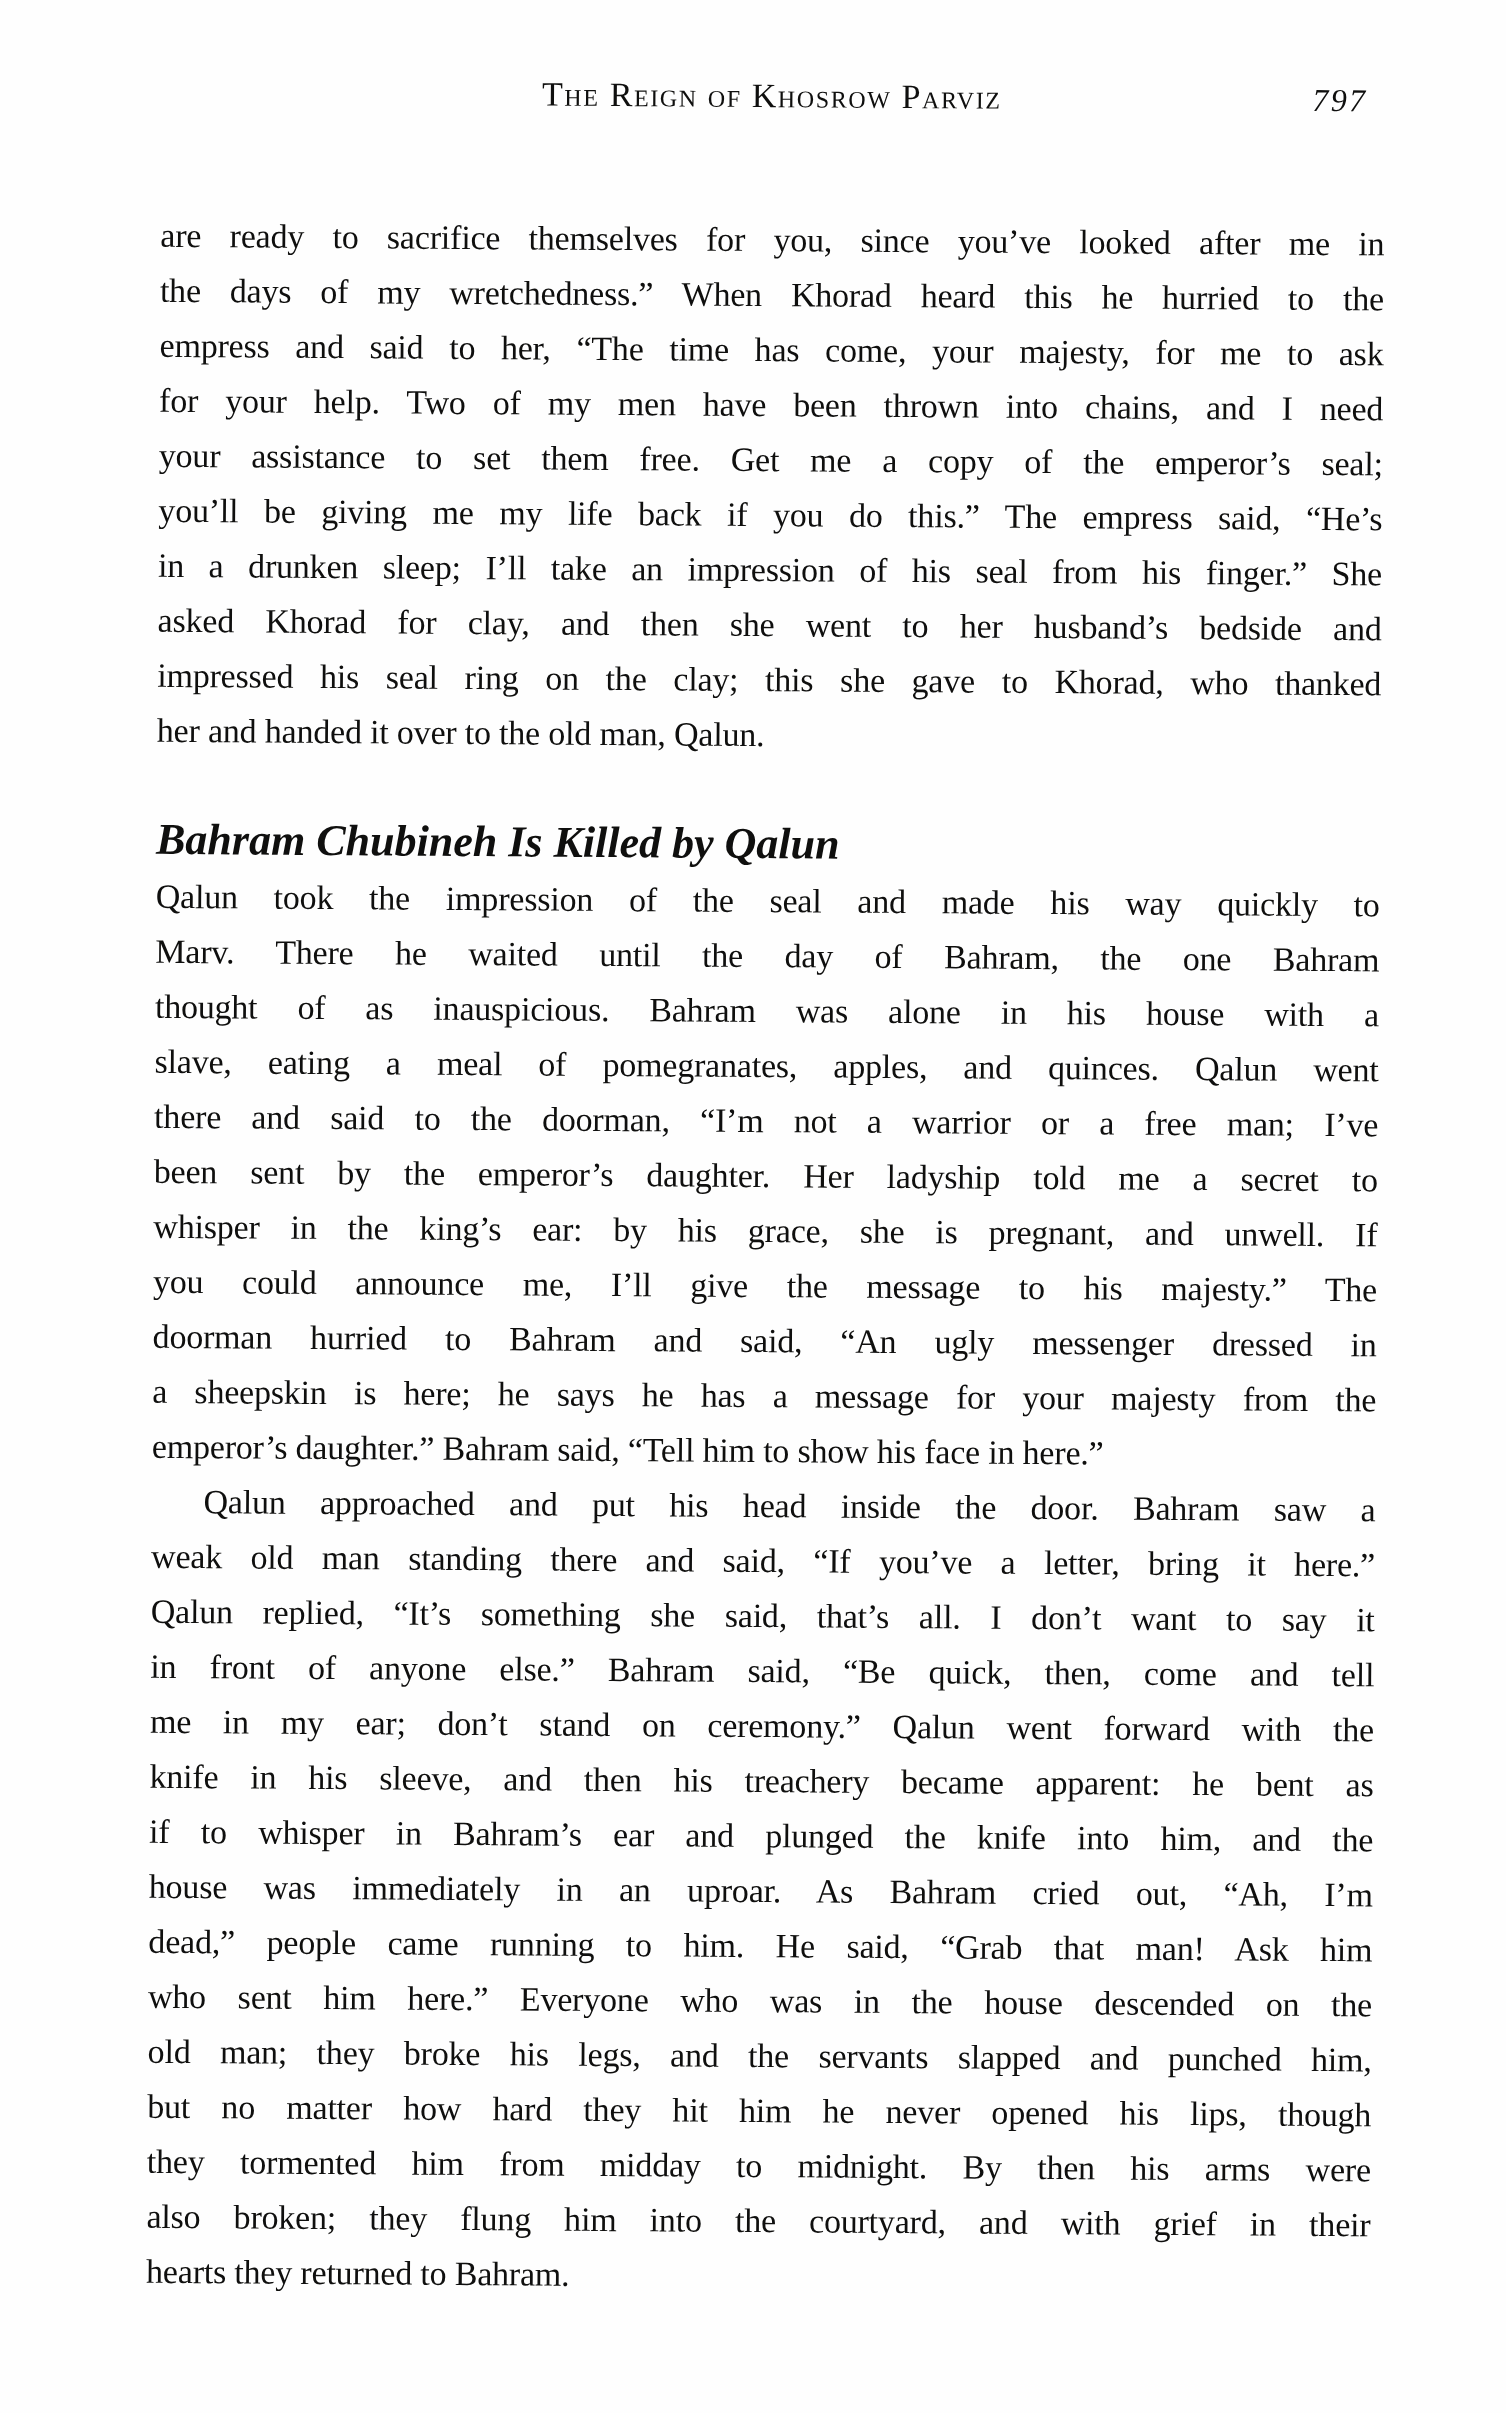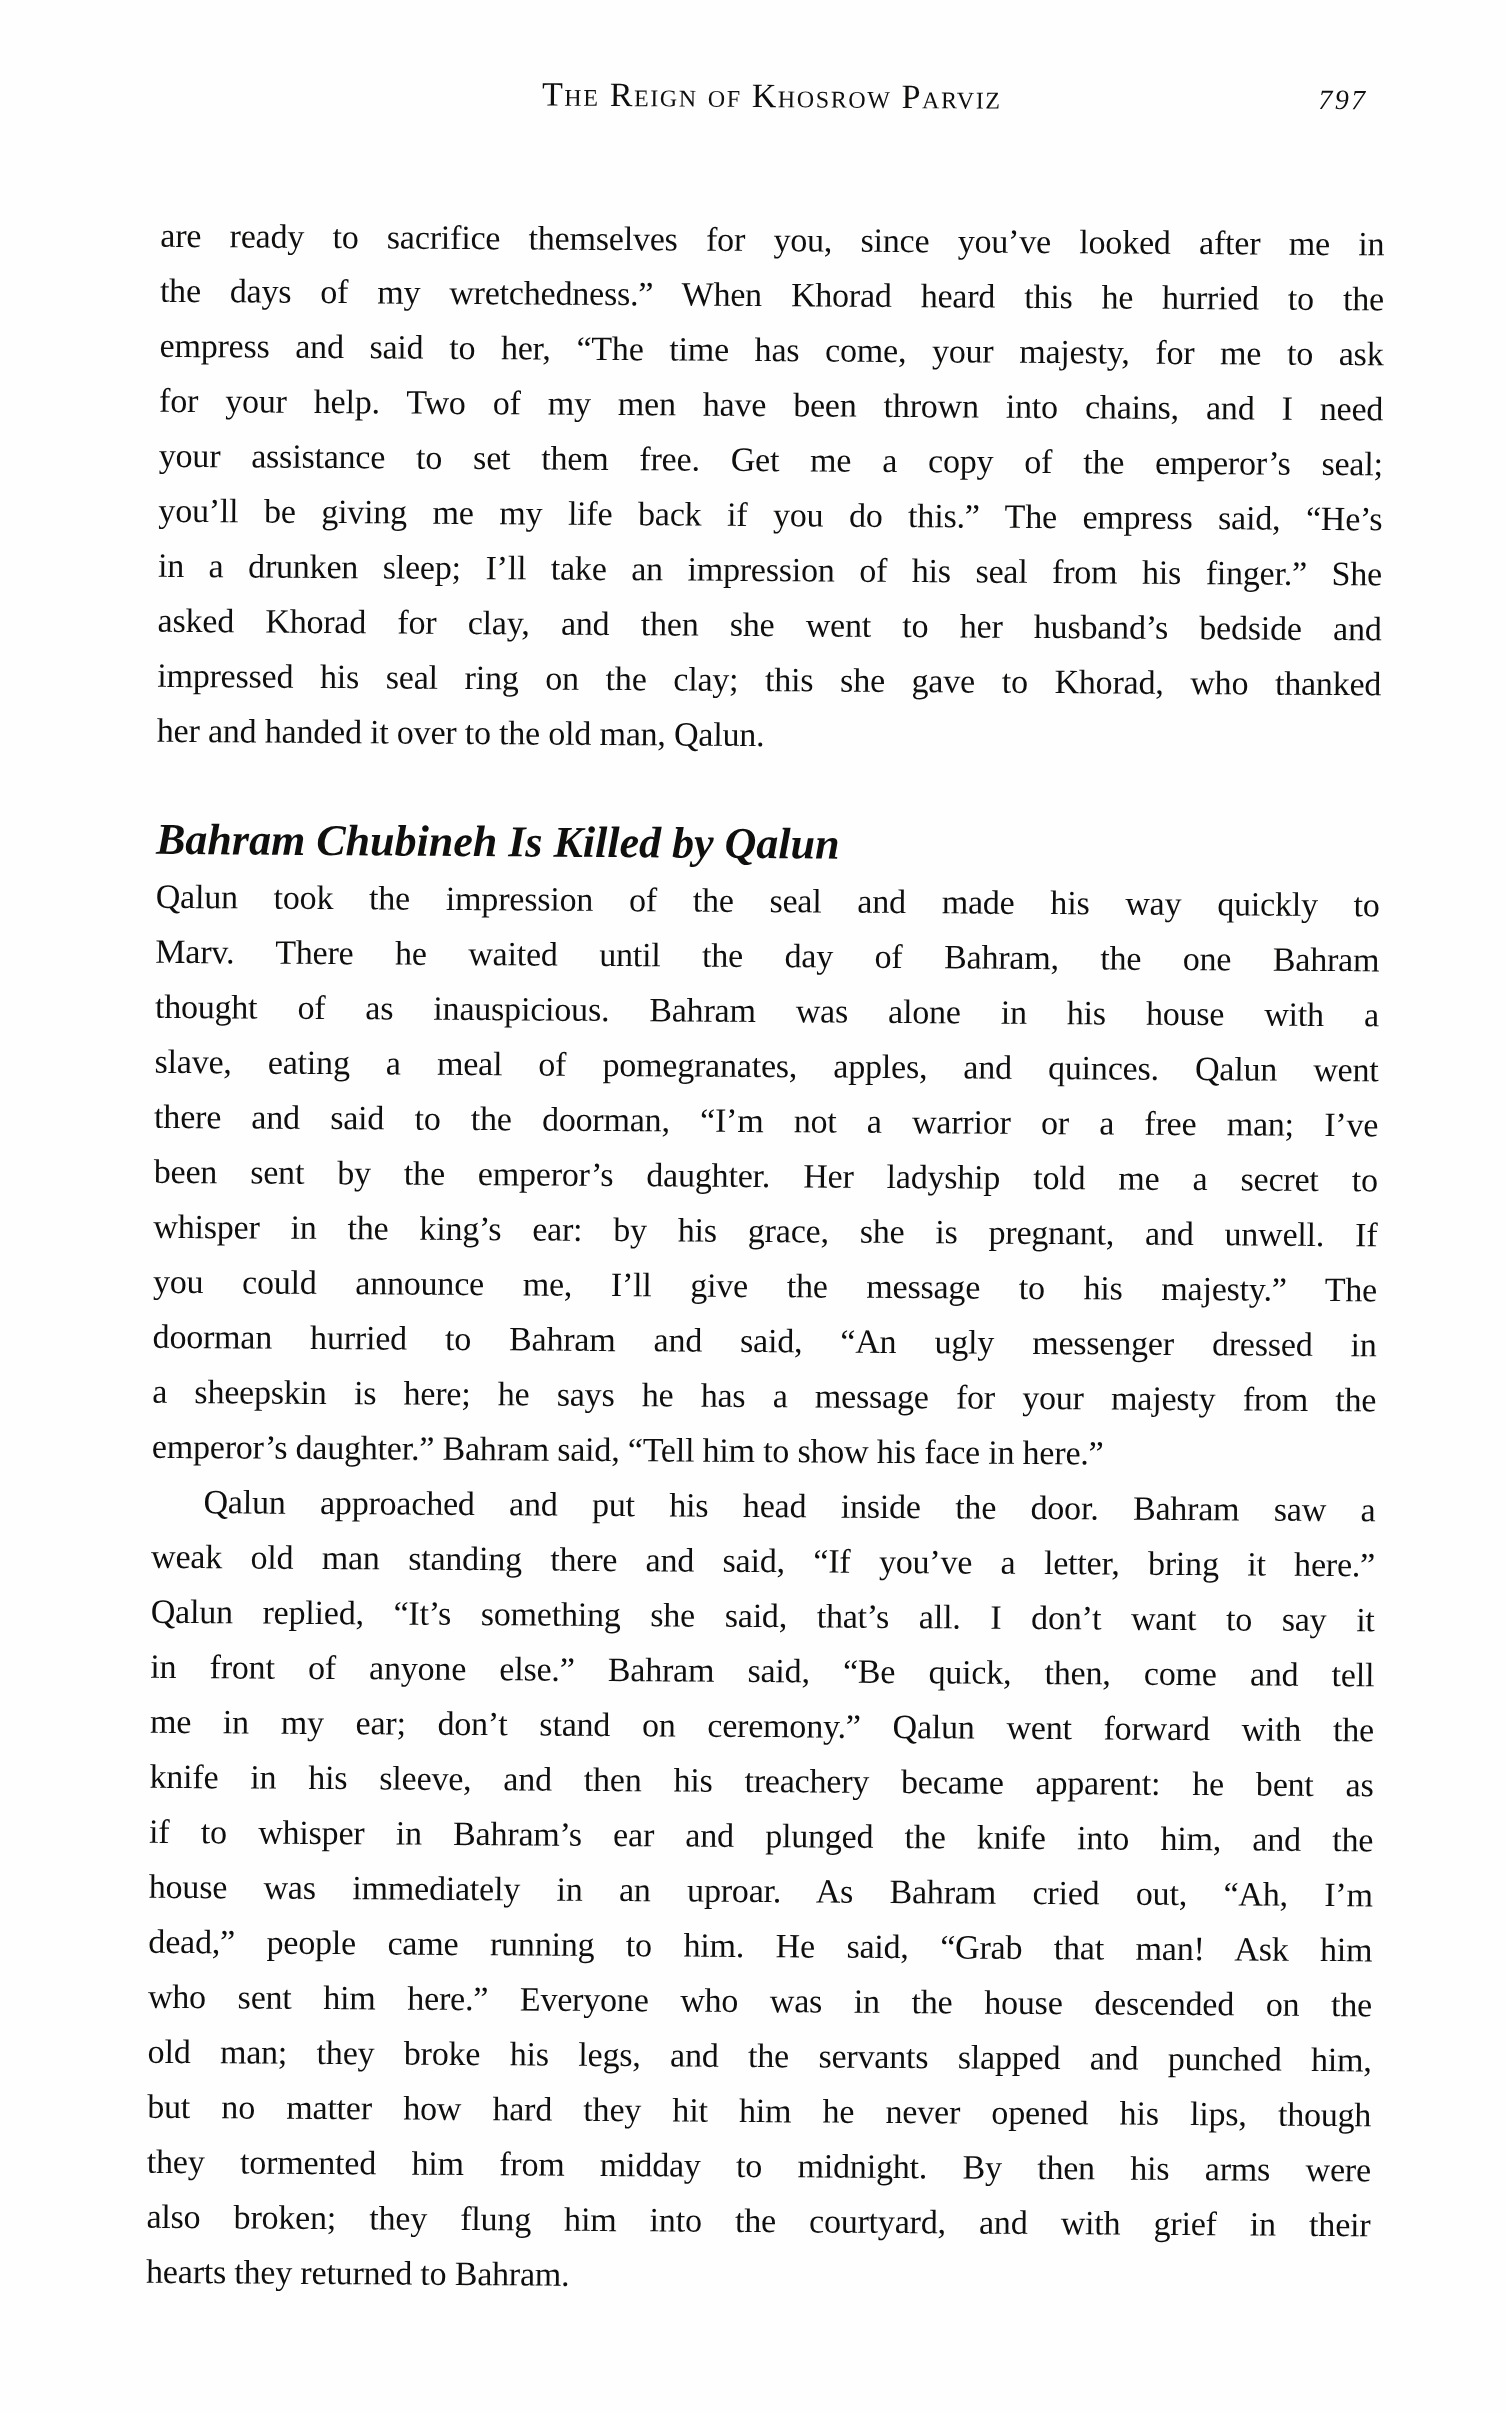--- a/index.html
+++ b/index.html
@@ -36,21 +36,21 @@
     font-variant: small-caps;
     font-size: 34px;
     letter-spacing: 1.6px;
     white-space: nowrap;
   }
   .rh-page {
     position: absolute;
     right: 17px;
     top: 6.2px;
     font-style: italic;
-    font-size: 28px;
+    font-size: 32px;
     line-height: 36px;
     letter-spacing: 2.3px;
   }
   .body-text {
     position: absolute;
     top: 212px;
     left: 162px;
     width: 1224px;
   }
   .paragraph { margin: 0; }

